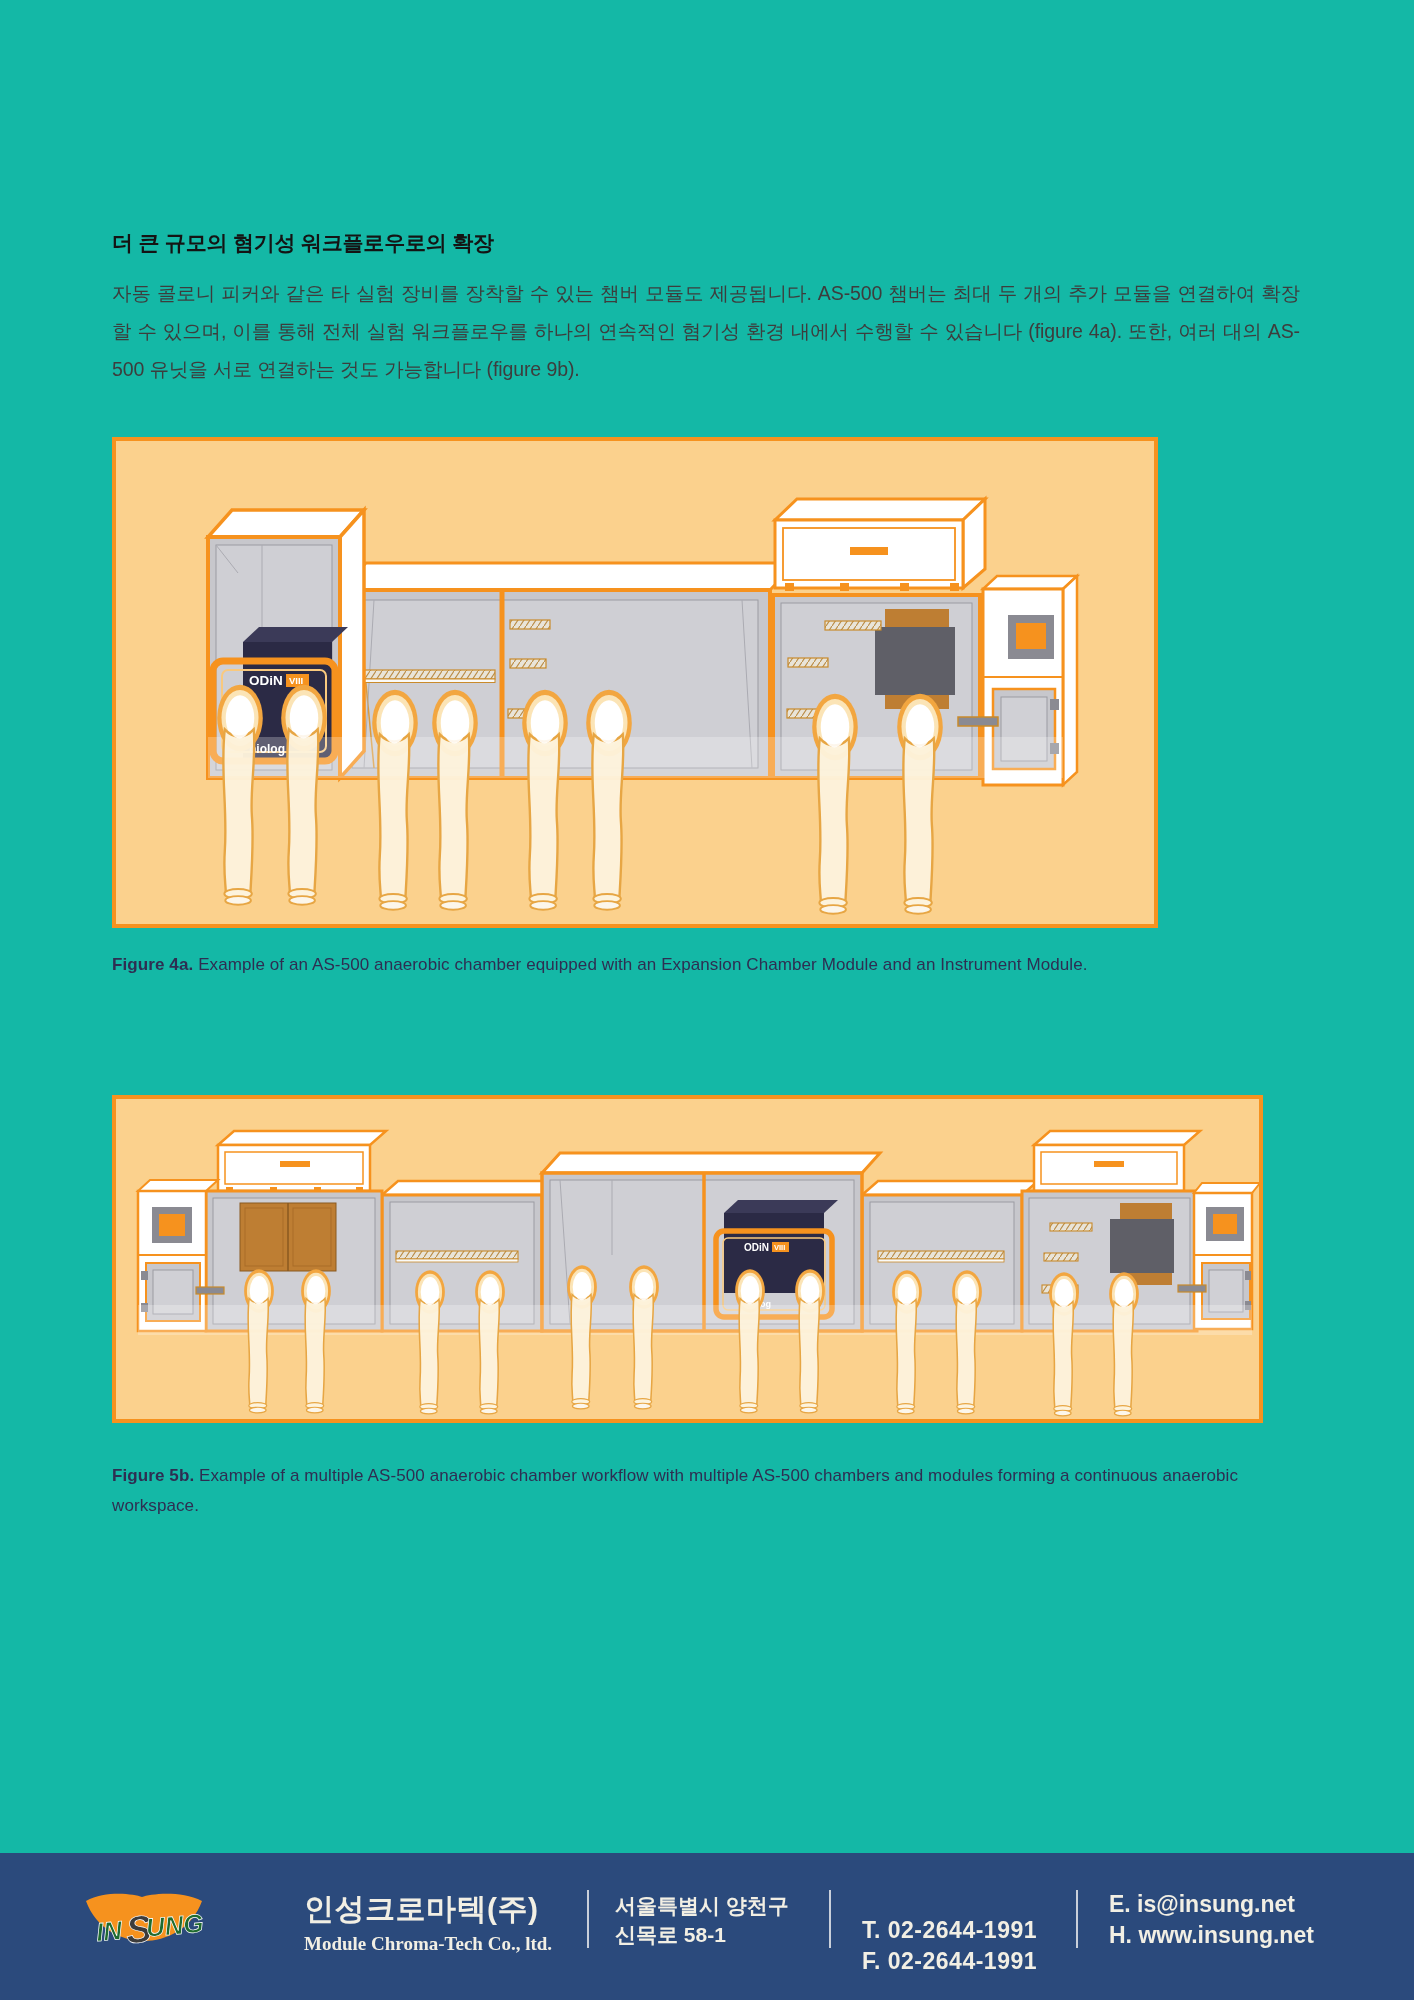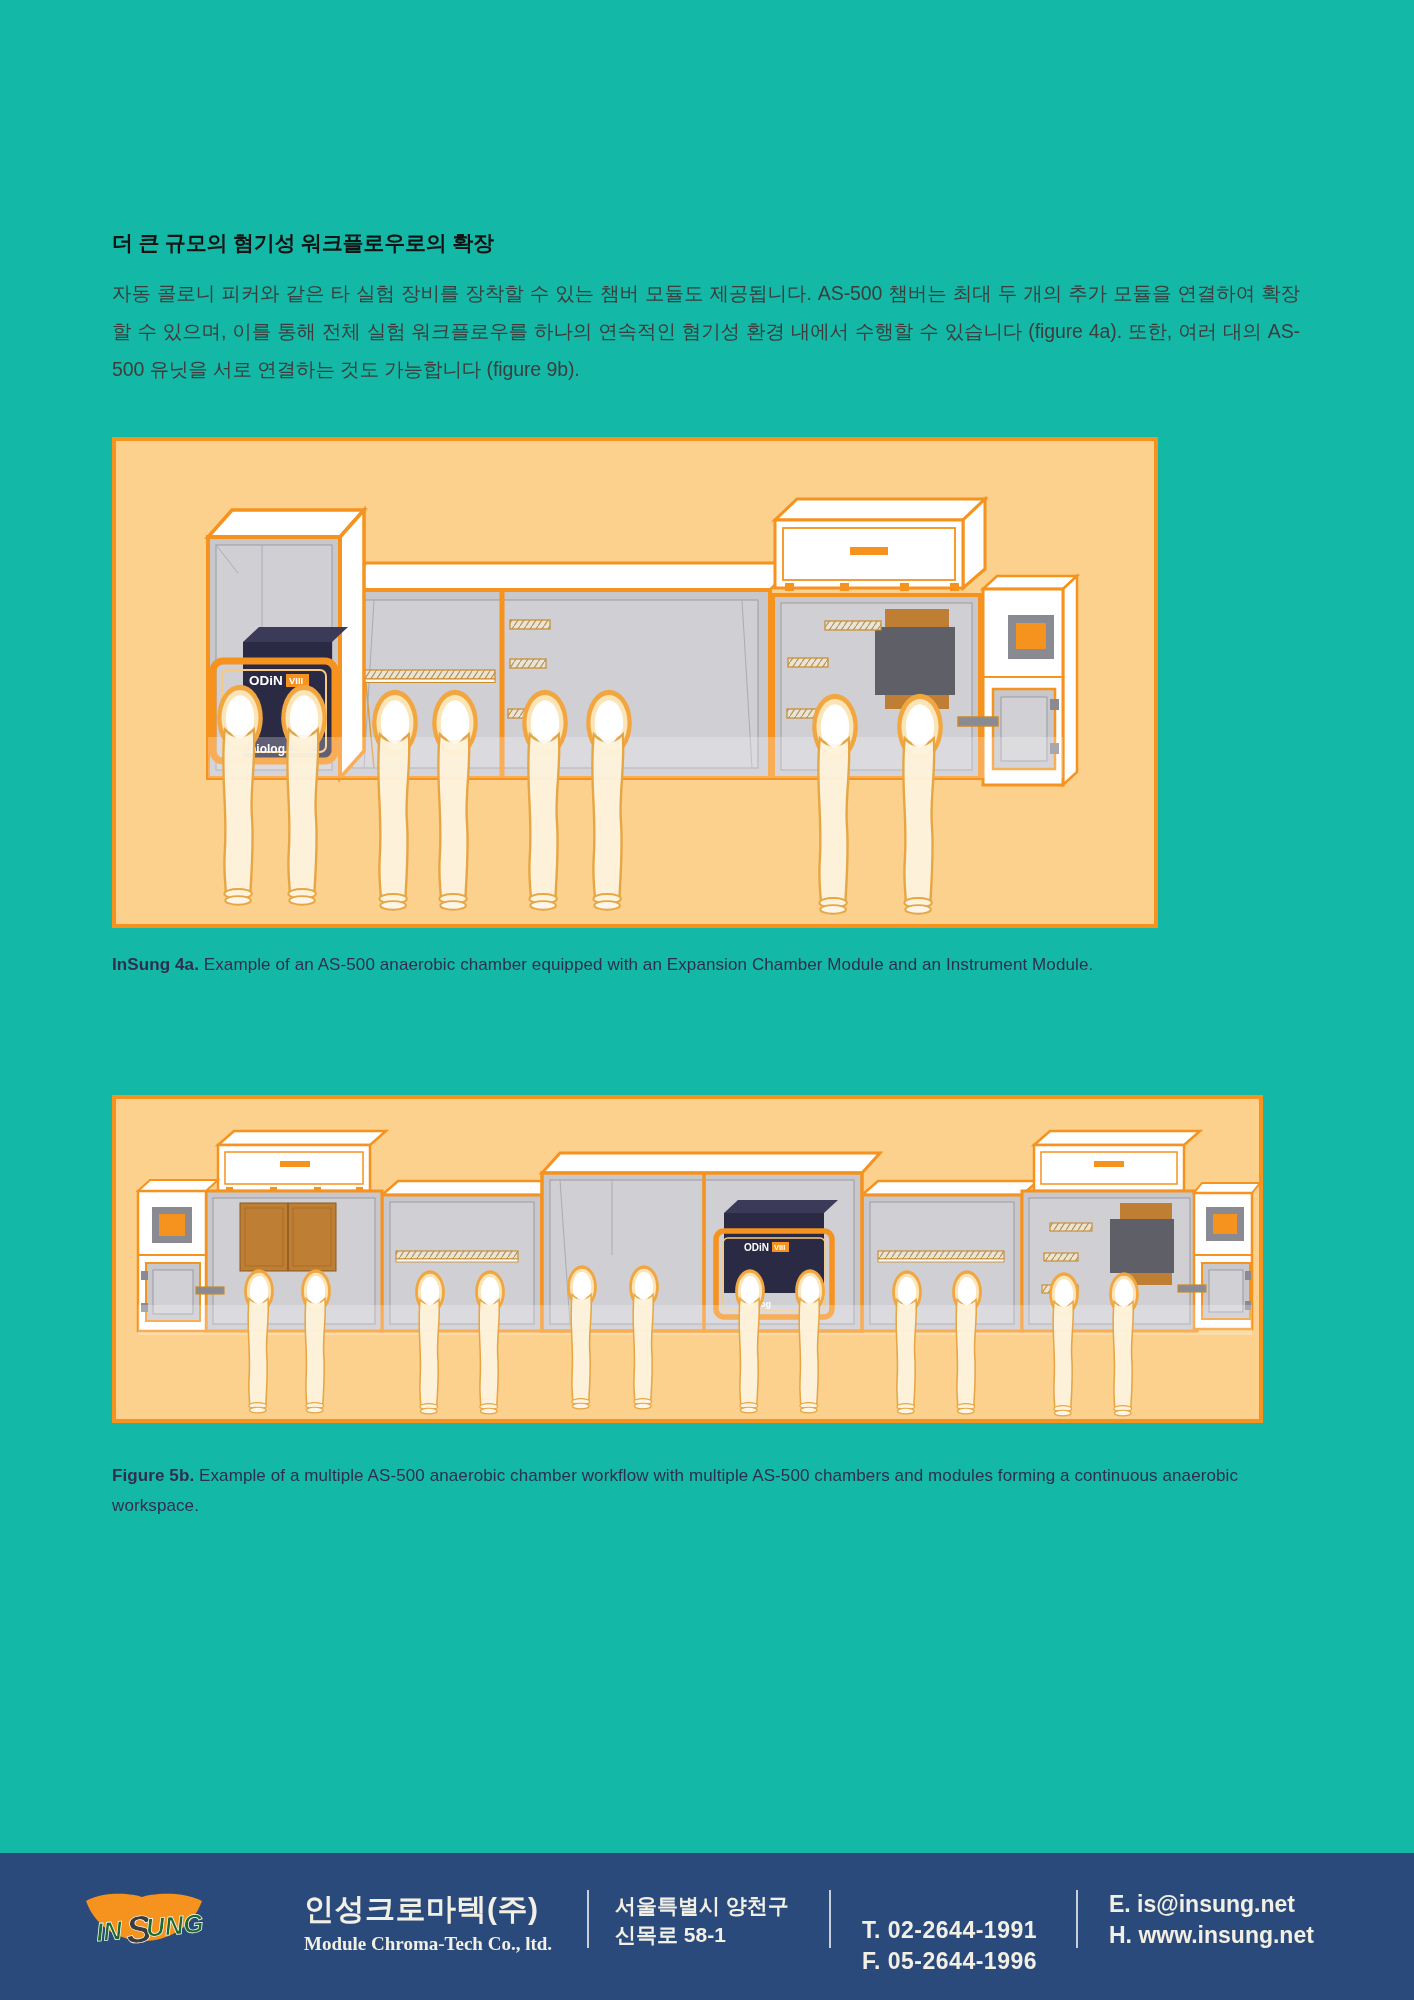--- a/index.html
+++ b/index.html
@@ -156,21 +156,21 @@
       <use href="#pg" transform="translate(283,286) scale(0.95)"></use>
       <use href="#pg" transform="translate(343,286) scale(0.95)"></use>
       <use href="#pg" transform="translate(433,286) scale(0.95)"></use>
       <use href="#pg" transform="translate(497,286) scale(0.95)"></use>
       <use href="#pg" transform="translate(723,290) scale(0.95)"></use>
       <use href="#pg" transform="translate(808,290) scale(0.95)"></use>
     </svg>
   </div>
 
   <p class="abs caption cap-4a">
-    <strong>InSung 4a.</strong><span> Example of an AS-500 anaerobic chamber equipped with an Expansion Chamber Module and an Instrument Module.</span>
+    <strong>Figure 4a.</strong><span> Example of an AS-500 anaerobic chamber equipped with an Expansion Chamber Module and an Instrument Module.</span>
   </p>
 
   <div class="abs figure-box fig-4b">
     <svg width="1151" height="328" viewBox="0 0 1151 328">
       <rect x="2" y="2" width="1147" height="324" class="fbg so" stroke-width="4"></rect>
 
       <g>
         <polygon points="270,100 430,100 446,86 286,86" fill="#FFFFFF" class="so" stroke-width="2.5"></polygon>
         <rect x="270" y="100" width="160" height="136" fill="#C7C7CC" class="so" stroke-width="3"></rect>
         <rect x="278" y="107" width="144" height="122" fill="#CFCFD4" stroke="#9B9BA2" stroke-width="1"></rect>
@@ -298,21 +298,21 @@
 
     <div class="f-col addr">
       <div>서울특별시 양천구</div>
       <div>신목로 58-1</div>
     </div>
 
     <div class="divider" style="left:829px;"></div>
 
     <div class="f-col phones">
       <div>T. 02-2644-1991</div>
-      <div>F. 05-2644-1996</div>
+      <div>F. 02-2644-1991</div>
     </div>
 
     <div class="divider" style="left:1076px;"></div>
 
     <div class="f-col contacts">
       <div>E. is@insung.net</div>
       <div>H. www.insung.net</div>
     </div>
   </div>
 

